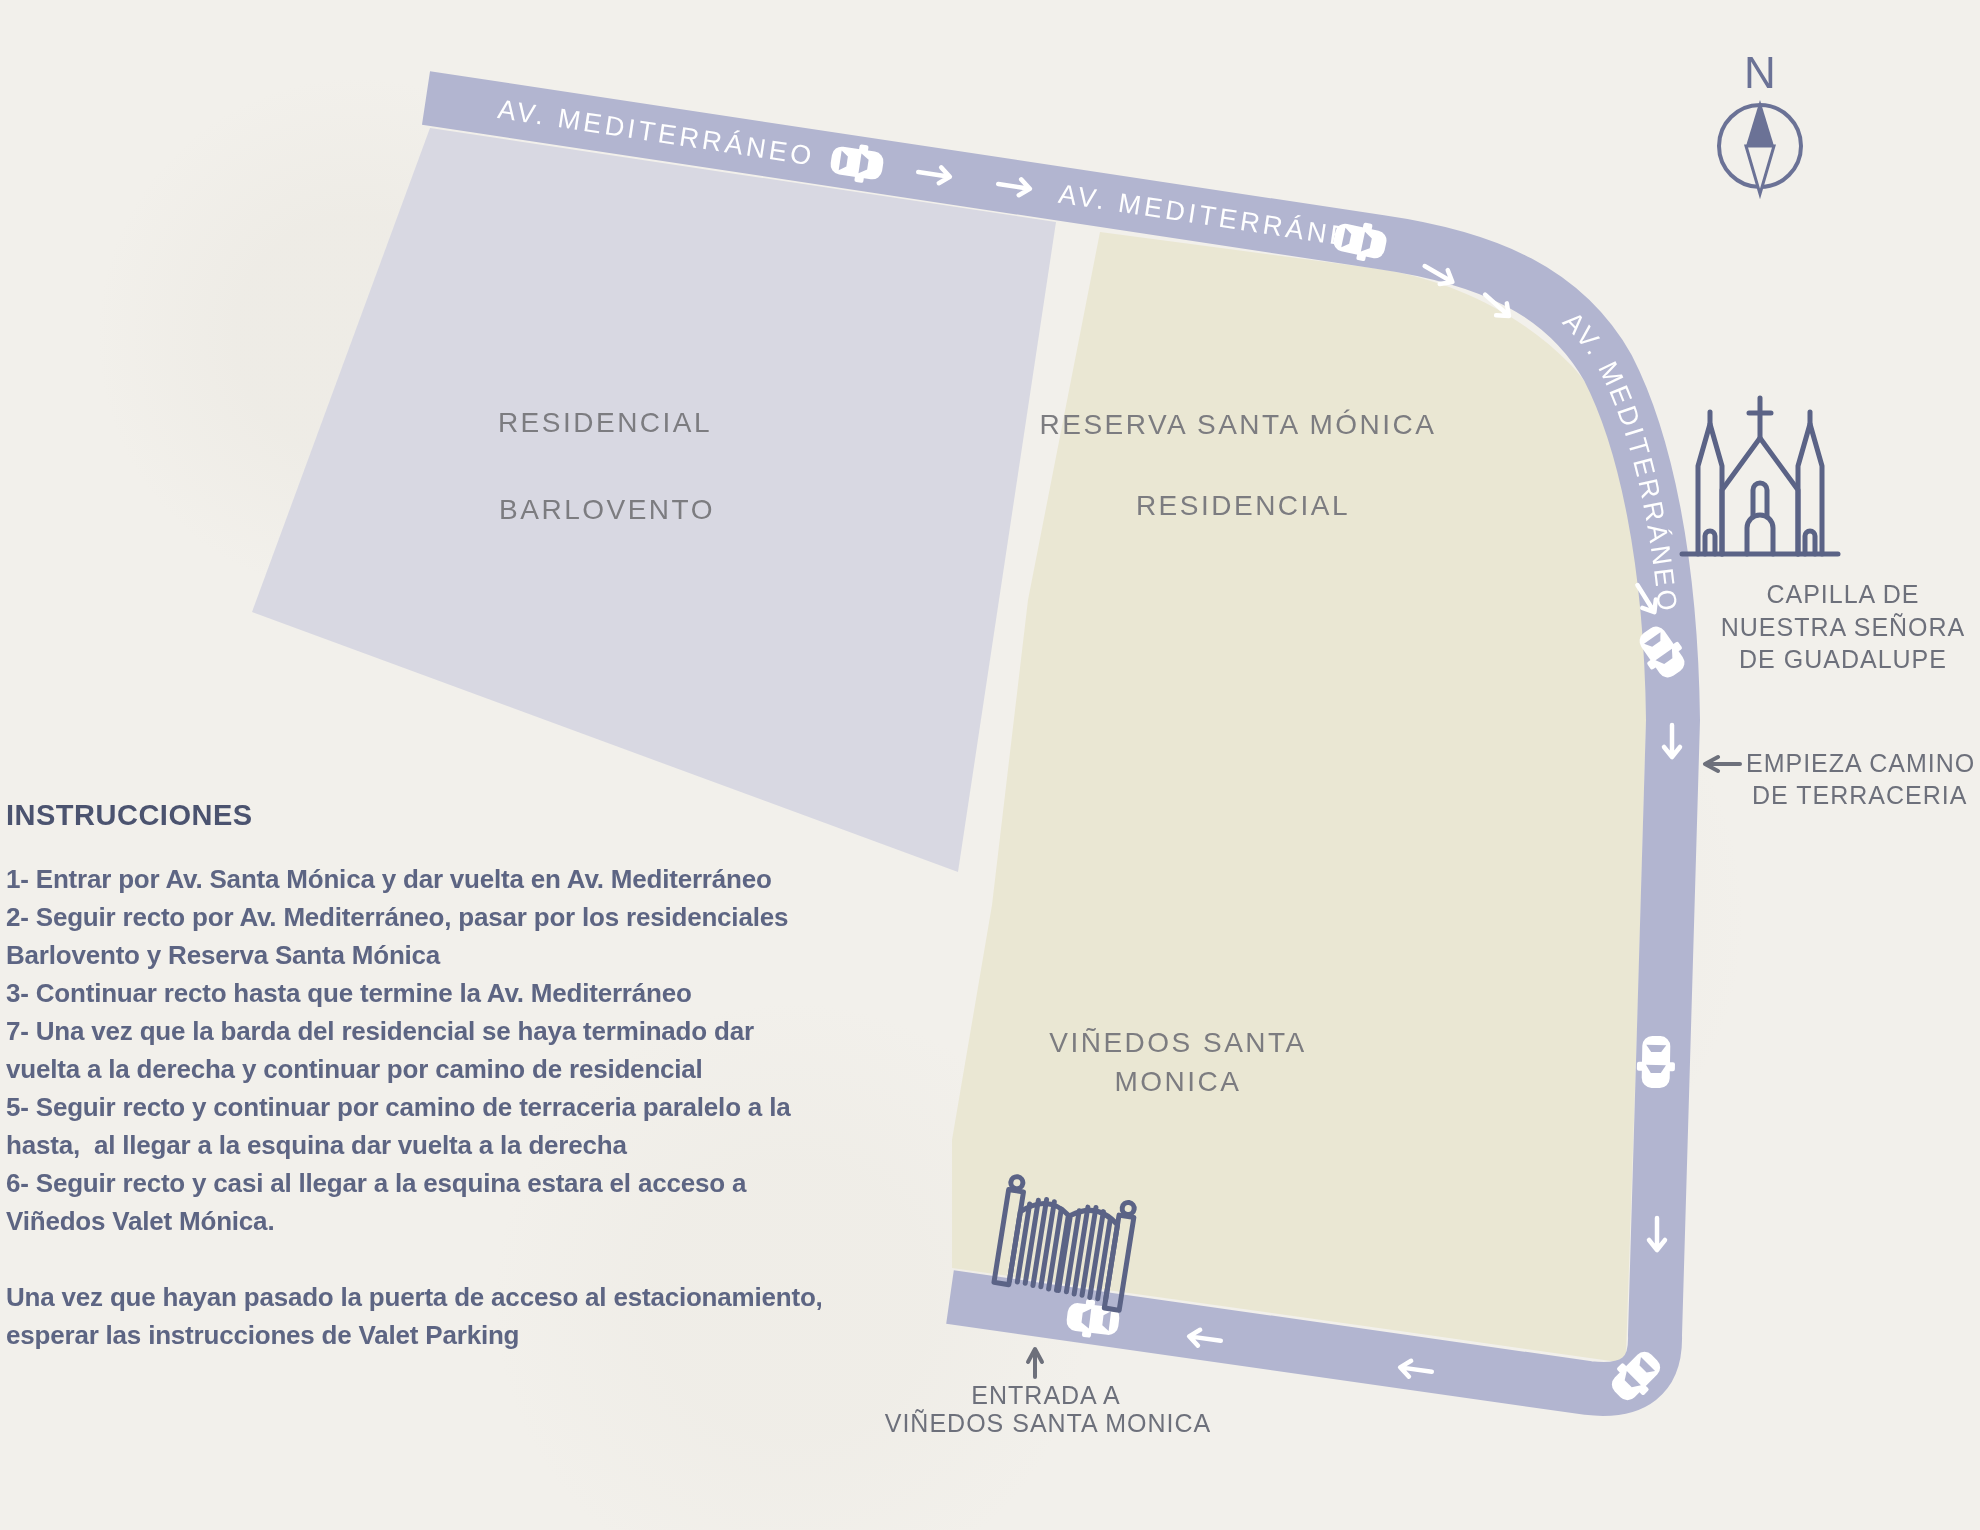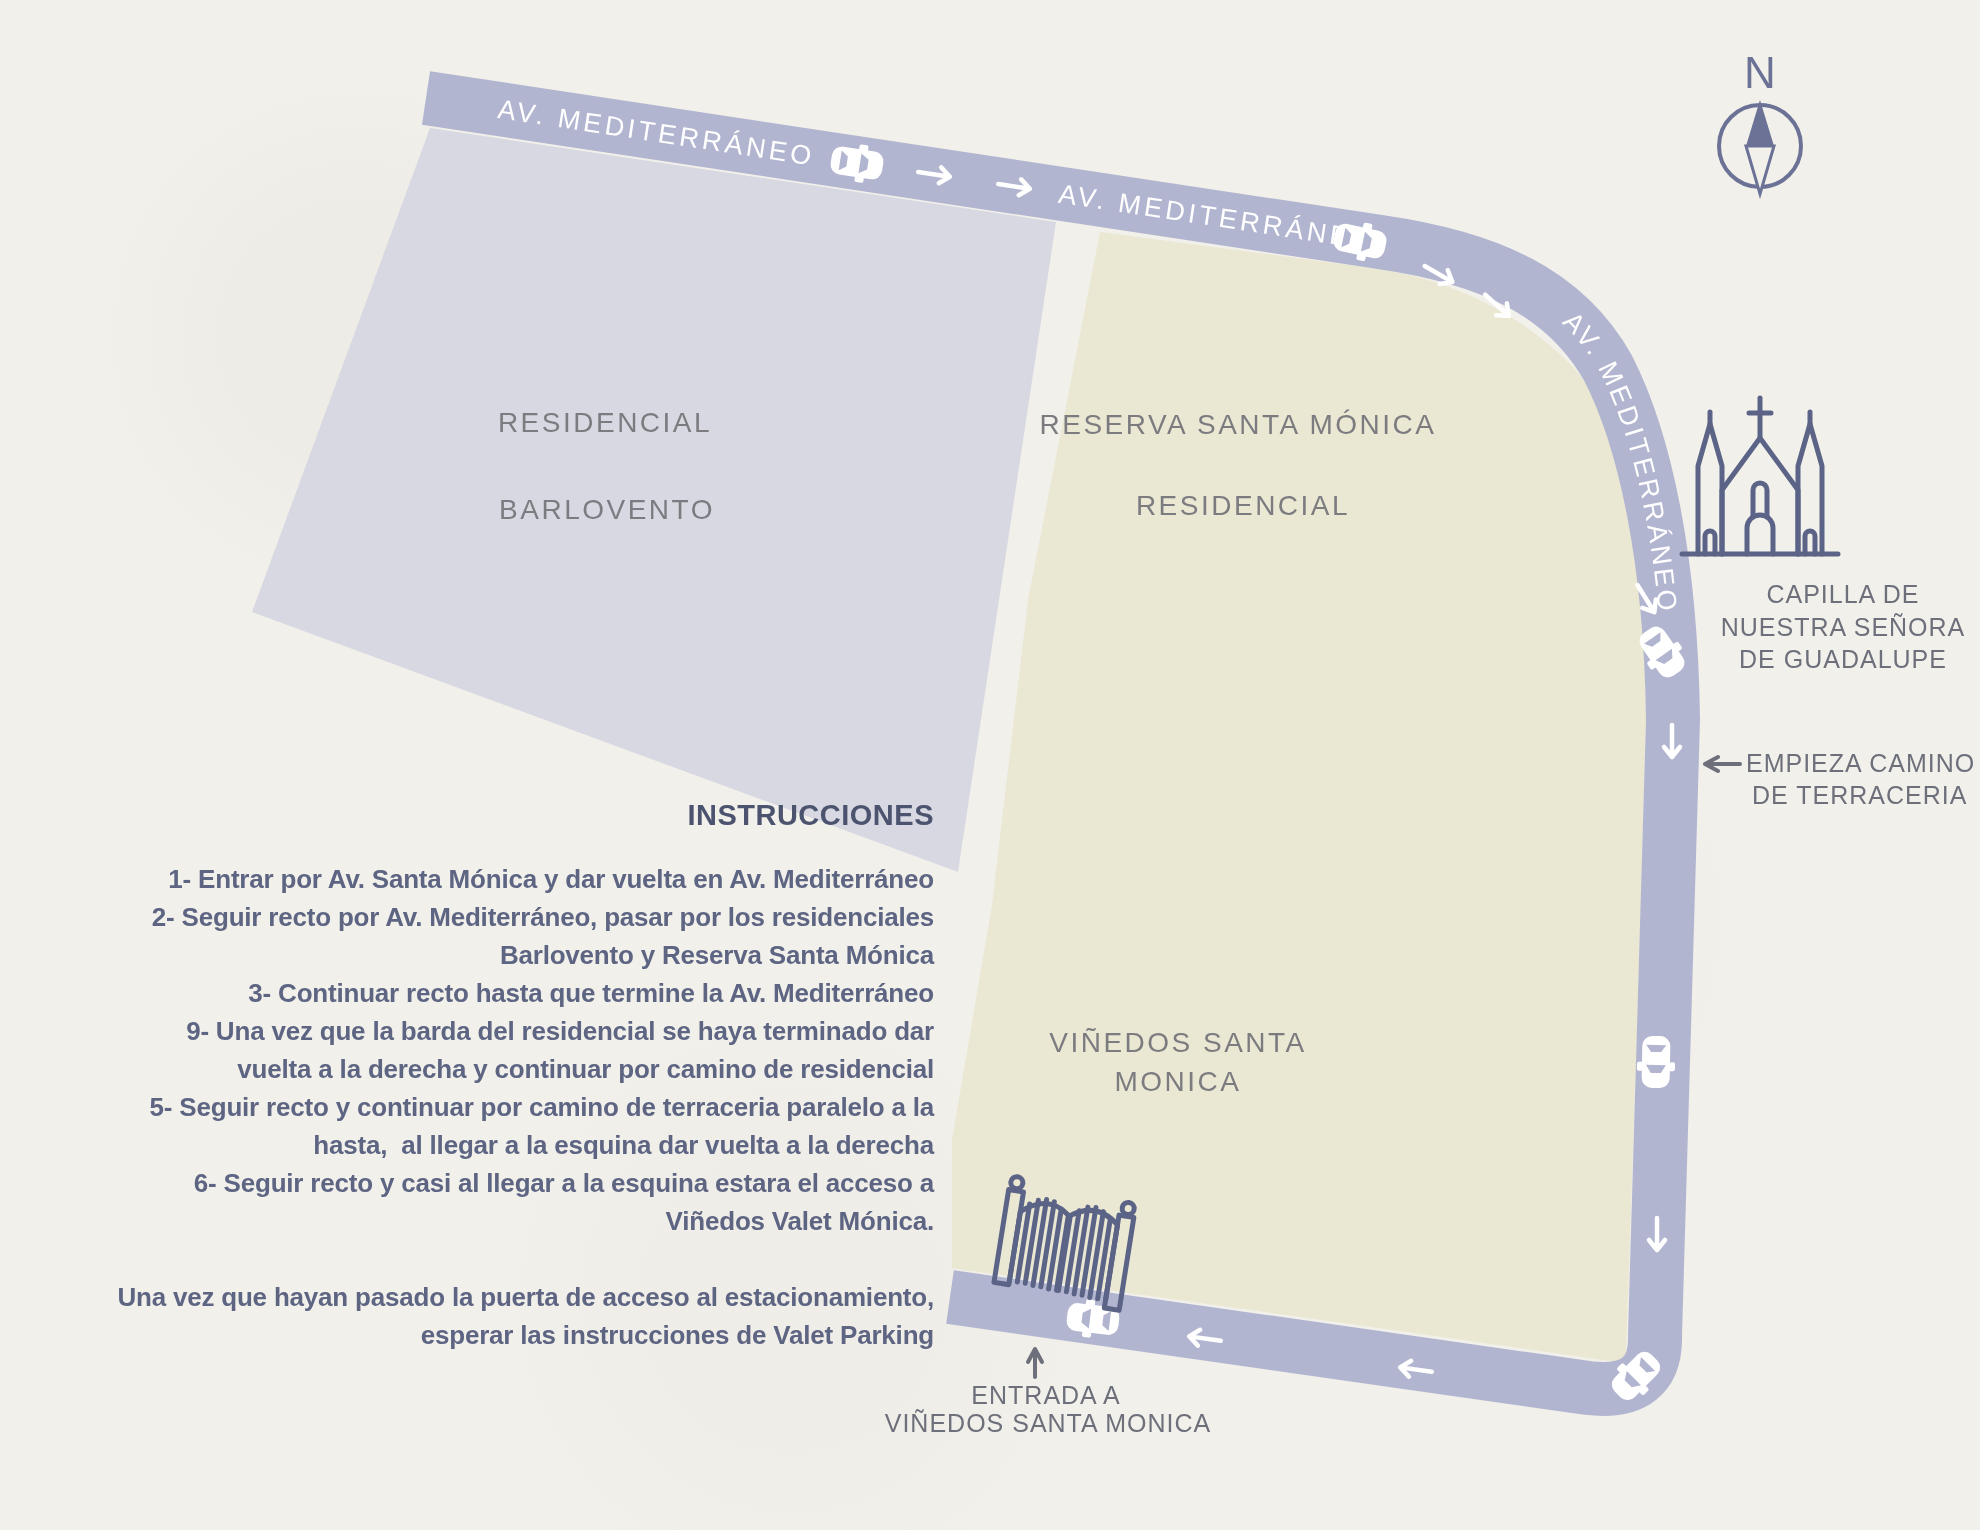--- a/index.html
+++ b/index.html
@@ -22,22 +22,22 @@
   .caption-left{text-anchor:start;}
   .white-mark{stroke:#ffffff;stroke-width:4.5;fill:none;stroke-linecap:round;stroke-linejoin:round;}
   .dark-mark{stroke:var(--caption,#6d707b);stroke-width:4;fill:none;stroke-linecap:round;stroke-linejoin:round;}
   .icon-stroke{stroke:var(--icon,#5b6386);stroke-width:5;fill:none;stroke-linecap:round;stroke-linejoin:round;}
   .car-body{fill:var(--car,#ffffff);}
   .car-glass{fill:var(--road,#b2b5d0);}
   .compass-n{fill:var(--compass,#6b7296);font-size:44px;text-anchor:middle;}
   .compass-ring{stroke:var(--compass,#6b7296);stroke-width:4;fill:none;}
   .needle-top{fill:var(--compass,#6b7296);}
   .needle-bottom{fill:var(--paper,#f2f0eb);stroke:var(--compass,#6b7296);stroke-width:3;}
-  .instructions{position:absolute;left:14px;top:796px;width:920px;
-    color:var(--body,#5d6583);font-size:26px;line-height:38px;letter-spacing:-0.2px;text-align:right;}
+  .instructions{position:absolute;left:6px;top:796px;width:920px;
+    color:var(--body,#5d6583);font-size:26px;line-height:38px;letter-spacing:-0.2px;}
   .instructions h2{font-size:29px;color:var(--heading,#4b536f);letter-spacing:.5px;margin:0 0 26px 0;font-weight:bold;}
   .instr-line{white-space:pre-wrap;min-height:38px;font-weight:bold;}
 </style>
 </head>
 <body>
 
 
 
 <svg width="1980" height="1530" viewBox="0 0 1980 1530" xmlns="http://www.w3.org/2000/svg">
   <defs>
@@ -143,21 +143,21 @@
 </svg>
 
 
 <div class="instructions">
   <h2>INSTRUCCIONES</h2>
   <div>
       <div class="instr-line">1- Entrar por Av. Santa Mónica y dar vuelta en Av. Mediterráneo</div>
       <div class="instr-line">2- Seguir recto por Av. Mediterráneo, pasar por los residenciales</div>
       <div class="instr-line">Barlovento y Reserva Santa Mónica</div>
       <div class="instr-line">3- Continuar recto hasta que termine la Av. Mediterráneo</div>
-      <div class="instr-line">9- Una vez que la barda del residencial se haya terminado dar</div>
+      <div class="instr-line">7- Una vez que la barda del residencial se haya terminado dar</div>
       <div class="instr-line">vuelta a la derecha y continuar por camino de residencial</div>
       <div class="instr-line">5- Seguir recto y continuar por camino de terraceria paralelo a la</div>
       <div class="instr-line">hasta,  al llegar a la esquina dar vuelta a la derecha</div>
       <div class="instr-line">6- Seguir recto y casi al llegar a la esquina estara el acceso a</div>
       <div class="instr-line">Viñedos Valet Mónica.</div>
       <div class="instr-line"></div>
       <div class="instr-line">Una vez que hayan pasado la puerta de acceso al estacionamiento,</div>
       <div class="instr-line">esperar las instrucciones de Valet Parking</div>
     </div>
 </div>

